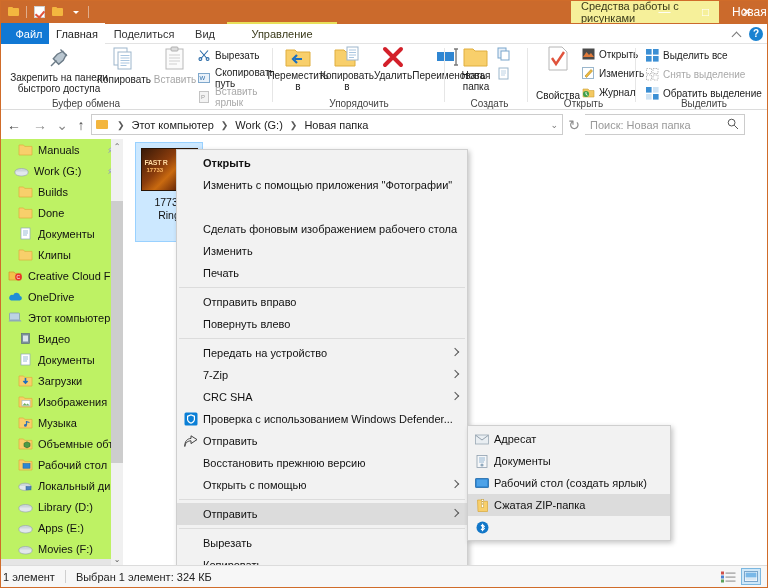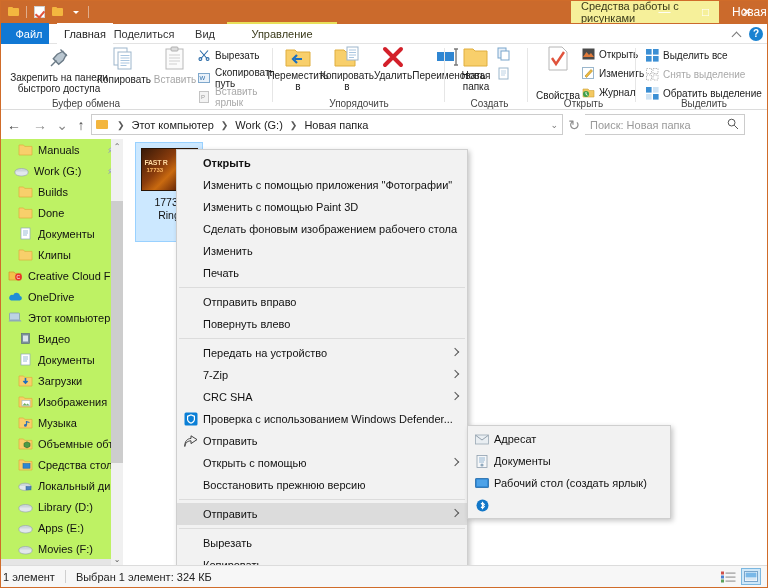--- a/index.html
+++ b/index.html
@@ -41,21 +41,21 @@
     color:#fff; font-size:12px; padding-left:9px;
   }
   .wctrls { position:absolute; right:0; top:0; height:22px; display:flex; }
   .wctrls div { width:41px; height:22px; display:flex; align-items:center; justify-content:center; color:#fff; font-size:12px; }
 
   
   .tabstrip { position:absolute; top:22px; left:0; width:766px; height:21px; background:#ffffff; border-bottom:1px solid #e3e3e3; }
   .tabstrip:before{content:"";position:absolute;left:0;top:0;width:766px;height:1px;background:#cb6a2c;}
   .tab { position:absolute; top:0; height:21px; display:flex; align-items:center; justify-content:center; font-size:11px; color:#333; }
   .tab.file { background:#1178d4; color:#fff; }
-  .tab.active { background:#fff; color:#222;margin-left:8px; }
+  .tab.active { background:#fff; color:#222; }
   .tab.ctx { color:#3a3a1a; }
   .tab.ctx:before{content:"";position:absolute;left:0;right:0;top:-1px;height:2px;background:#e8e05a;}
   .helpbar { position:absolute; right:4px; top:22px; height:21px; display:flex; align-items:center; gap:8px; }
   .chevup { width:9px;height:9px; position:relative; }
   .chevup:before{content:"";position:absolute;left:1px;top:4px;width:6px;height:6px;border:solid #777;border-width:1.4px 0 0 1.4px;transform:rotate(45deg);}
   .helpcircle { width:14px;height:14px;border-radius:50%;background:#1982d1;color:#fff;font-size:10px;display:flex;align-items:center;justify-content:center;font-weight:bold;}
 
   
   .ribbon { position:absolute; top:43px; left:0; width:766px; height:66px; background:#fff; border-bottom:1px solid #dcdcdc; }
   .rgroup { position:absolute; top:0; height:66px; }
@@ -568,21 +568,21 @@
         <span>Объемные объе</span>
       </div>
       <div class="nav-item">
         <span style="display:inline-block;width:10px;flex:none;"></span>
         <span class="ico">
           <svg width="15" height="13" viewBox="0 0 15 13">
             <path d="M1 2h4.5l1.2 1.4H14V12H1z" fill="#f8cf6b" stroke="#dfae3e" stroke-width="0.7"></path>
             <rect x="5" y="5.6" width="7" height="4.6" fill="#2f86d2" stroke="#1f6aaa" stroke-width="0.6"></rect>
           </svg>
         </span>
-        <span>Средства стол</span>
+        <span>Рабочий стол</span>
       </div>
       <div class="nav-item">
         <span style="display:inline-block;width:10px;flex:none;"></span>
         <span class="ico">
           <svg width="15" height="13" viewBox="0 0 15 13">
             <ellipse cx="7" cy="7" rx="6" ry="2.8" fill="#cdd6dc" stroke="#98a6b0" stroke-width="0.7"></ellipse>
             <path d="M1 7v1.6c0 1.5 2.7 2.8 6 2.8s6-1.3 6-2.8V7" fill="#e2e8ec" stroke="#98a6b0" stroke-width="0.7"></path>
             <rect x="8" y="7.5" width="5" height="3.4" fill="#4a82c0" stroke="#2e5e93" stroke-width="0.5"></rect>
           </svg>
         </span>
@@ -650,21 +650,20 @@
       <div class="mi bold">
         <span class="mico"></span>
         <span class="mtext">Открыть</span>
       </div>
       <div class="mi">
         <span class="mico"></span>
         <span class="mtext">Изменить с помощью приложения "Фотографии"</span>
       </div>
       <div class="mi">
         <span class="mico"></span>
-        <span class="mtext">Изменить с помощью Paint 3D</span>
       </div>
       <div class="mi">
         <span class="mico"></span>
         <span class="mtext">Сделать фоновым изображением рабочего стола</span>
       </div>
       <div class="mi">
         <span class="mico"></span>
         <span class="mtext">Изменить</span>
       </div>
       <div class="mi">
@@ -709,26 +708,26 @@
       <div class="mi">
         <span class="mico">
           <svg width="14" height="13" viewBox="0 0 14 13">
             <path d="M0.8 11.5c0.5-4.2 3.2-5.6 6.2-5.7V8.6L13 4.6 7 0.8v2.6C3.2 3.6 0.6 6.4 0.8 11.5z" fill="none" stroke="#444" stroke-width="1"></path>
           </svg>
         </span>
         <span class="mtext">Отправить</span>
       </div>
       <div class="mi">
         <span class="mico"></span>
+        <span class="mtext">Восстановить прежнюю версию</span>
+      </div>
+      <div class="mi">
+        <span class="mico"></span>
         <span class="mtext">Открыть с помощью</span>
         <span class="arr"></span>
-      </div>
-      <div class="mi">
-        <span class="mico"></span>
-        <span class="mtext">Восстановить прежнюю версию</span>
       </div>
       <div class="msep"></div>
       <div class="mi hl">
         <span class="mico"></span>
         <span class="mtext">Отправить</span>
         <span class="arr"></span>
       </div>
       <div class="msep"></div>
       <div class="mi">
         <span class="mico"></span>
@@ -765,20 +764,31 @@
         <span class="mtext">Документы</span>
       </div>
       <div class="mi">
         <span class="mico">
           <svg width="14" height="11" viewBox="0 0 14 11">
             <rect x="0.5" y="0.5" width="13" height="9" rx="0.6" fill="#2f86d2" stroke="#1f6aaa" stroke-width="0.8"></rect>
             <rect x="1.8" y="1.6" width="10.4" height="6.6" fill="#4da2e8"></rect>
           </svg>
         </span>
         <span class="mtext">Рабочий стол (создать ярлык)</span>
+      </div>
+      <div class="mi hl">
+        <span class="mico">
+          <svg width="11" height="13" viewBox="0 0 11 13">
+            <path d="M0.5 1h4l1 1.3h5V12.5h-9.5z" fill="#f8cf6b" stroke="#d8a73a" stroke-width="0.7"></path>
+            <rect x="4.3" y="0.5" width="2.4" height="8" fill="#fff" stroke="#c9a23c" stroke-width="0.6"></rect>
+            <rect x="4.8" y="2" width="1.4" height="1.2" fill="#d3a53d"></rect>
+            <rect x="4.8" y="4.4" width="1.4" height="1.2" fill="#d3a53d"></rect>
+          </svg>
+        </span>
+        <span class="mtext">Сжатая ZIP-папка</span>
       </div>
       <div class="mi">
         <span class="mico">
           <svg width="13" height="13" viewBox="0 0 13 13">
             <circle cx="6.5" cy="6.5" r="6" fill="#1277c8"></circle>
             <path d="M5 4.2 L8.3 7.6 L6.5 9.4 V3.6 L8.3 5.4 L5 8.8" fill="none" stroke="#fff" stroke-width="1.1"></path>
           </svg>
         </span>
       </div>
     </div>

